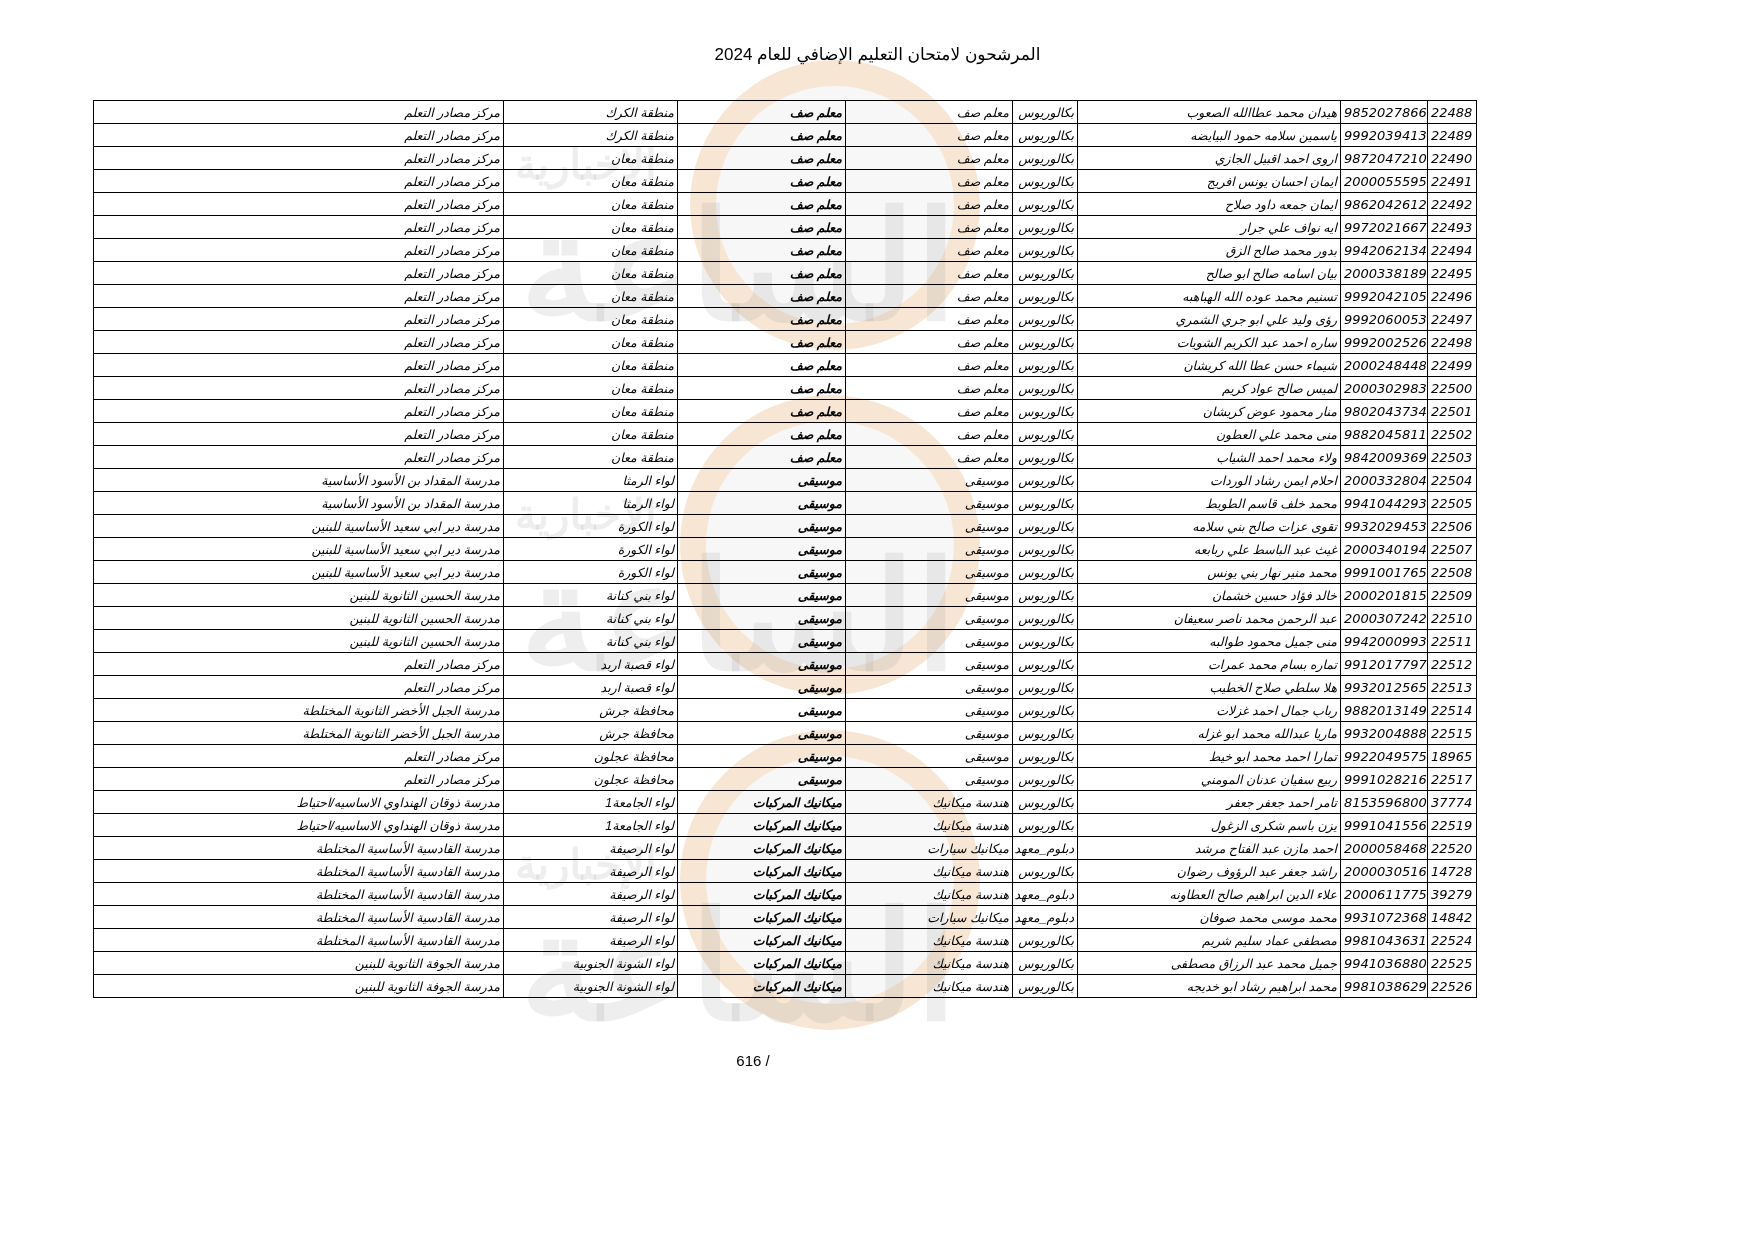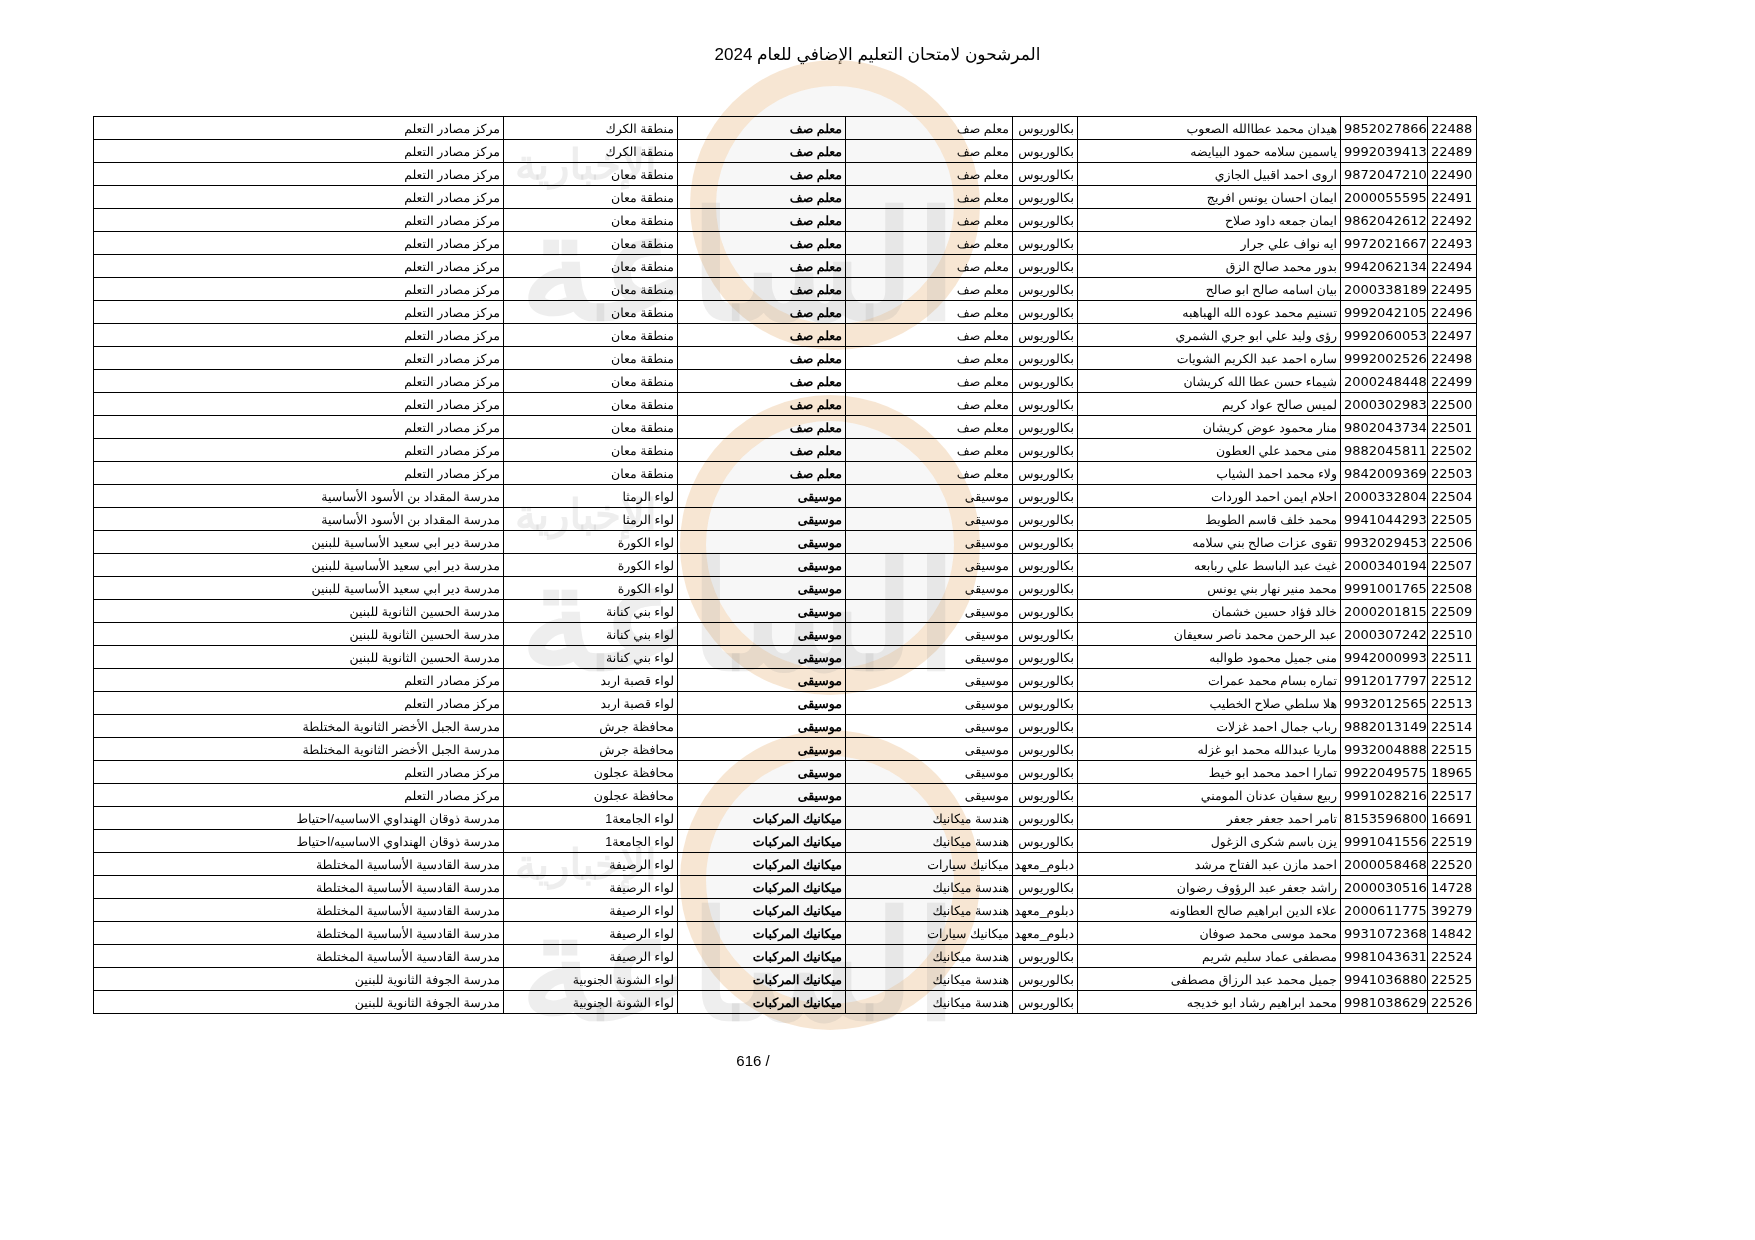--- a/index.html
+++ b/index.html
@@ -4,22 +4,22 @@
 <style>
   html, body { margin:0; padding:0; background:#ffffff; }
   body { width:1755px; height:1240px; position:relative; overflow:hidden;
          font-family:"Liberation Sans", sans-serif; color:#000; }
   .title { position:absolute; top:44px; left:0; width:1755px; text-align:center;
            font-size:17px; direction:rtl; }
   .watermark { position:absolute; pointer-events:none; z-index:0; }
   .wm-clock { border-radius:50%; border:26px solid rgba(244,170,80,0.22);
               background:rgba(210,210,210,0.18); box-sizing:border-box; }
   .wm-text { color:rgba(150,150,150,0.16); font-weight:bold; direction:rtl; white-space:nowrap; }
-  table.roster { position:absolute; left:93px; top:116px; width:1383px;
-                 border-collapse:collapse; table-layout:fixed; direction:ltr; z-index:1; }
+  table.roster { position:absolute; left:93px; top:100px; width:1383px;
+                 border-collapse:collapse; table-layout:fixed; direction:ltr; z-index:1;font-style:italic; }
   table.roster td { border:1px solid #000; height:22px; padding:0 3px; font-size:12.5px;
                     white-space:nowrap; overflow:hidden; direction:rtl; text-align:right;
                     background:transparent; }
   table.roster td.num { direction:ltr; text-align:left; font-family:"DejaVu Sans", sans-serif; font-size:13px; }
   table.roster td.bold { font-weight:bold; }
   table.roster tr { border-top:1.5px solid #222; }
   .footer { position:absolute; top:1052px; left:0; width:1506px; text-align:center; font-size:15px; }
 </style>
 </head>
 <body>
@@ -207,21 +207,21 @@
     <td>ولاء محمد احمد الشياب</td>
     <td class="num">9842009369</td>
     <td class="num">22503</td>
   </tr>
       <tr>
     <td>مدرسة المقداد بن الأسود الأساسية</td>
     <td>لواء الرمثا</td>
     <td class="bold">موسيقى</td>
     <td>موسيقى</td>
     <td>بكالوريوس</td>
-    <td>احلام ايمن احمد الوردات</td>
+    <td>احلام ايمن رشاد الوردات</td>
     <td class="num">2000332804</td>
     <td class="num">22504</td>
   </tr>
       <tr>
     <td>مدرسة المقداد بن الأسود الأساسية</td>
     <td>لواء الرمثا</td>
     <td class="bold">موسيقى</td>
     <td>موسيقى</td>
     <td>بكالوريوس</td>
     <td>محمد خلف قاسم الطويط</td>
@@ -349,21 +349,21 @@
     <td class="num">22517</td>
   </tr>
       <tr>
     <td>مدرسة ذوقان الهنداوي الاساسيه/احتياط</td>
     <td>لواء الجامعة1</td>
     <td class="bold">ميكانيك المركبات</td>
     <td>هندسة ميكانيك</td>
     <td>بكالوريوس</td>
     <td>تامر احمد جعفر جعفر</td>
     <td class="num">8153596800</td>
-    <td class="num">16691</td>
+    <td class="num">37774</td>
   </tr>
       <tr>
     <td>مدرسة ذوقان الهنداوي الاساسيه/احتياط</td>
     <td>لواء الجامعة1</td>
     <td class="bold">ميكانيك المركبات</td>
     <td>هندسة ميكانيك</td>
     <td>بكالوريوس</td>
     <td>يزن باسم شكرى الزغول</td>
     <td class="num">9991041556</td>
     <td class="num">22519</td>

